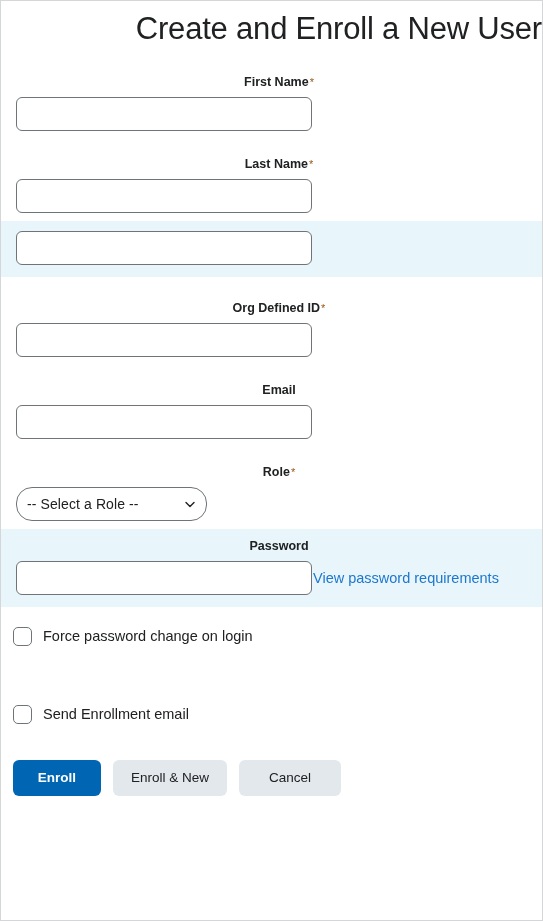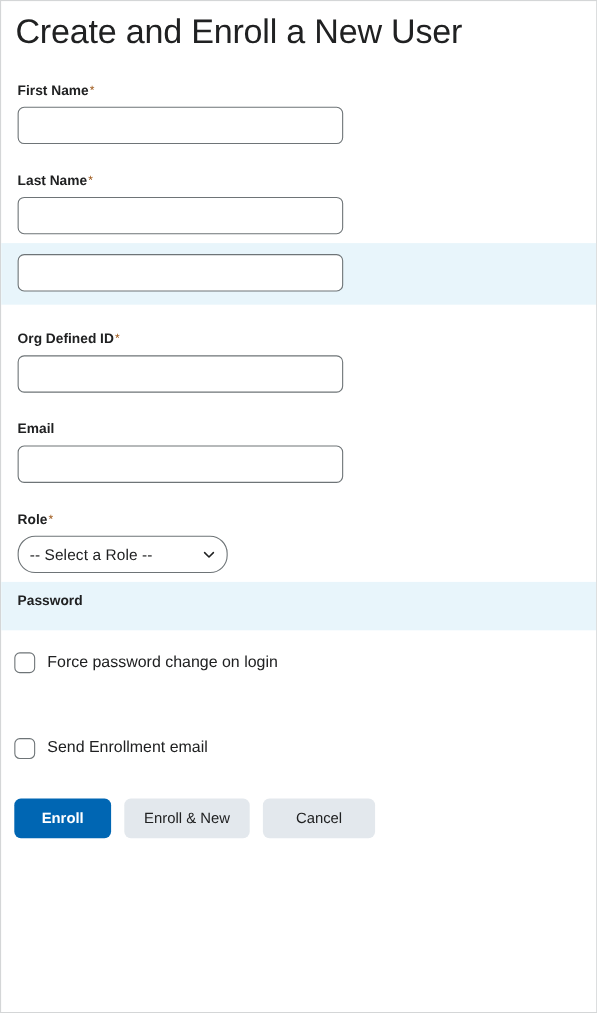--- a/index.html
+++ b/index.html
@@ -21,20 +21,21 @@
     overflow: hidden;
   }
   .page-title {
     font-size: 31px;
     font-weight: 400;
     color: #202122;
     letter-spacing: -0.2px;
     margin: 0;
     padding: 9px 0 0 13px;
     line-height: 1.25;
+    text-align: right;
   }
 
   
   .form {
     padding: 0;
   }
   .field-block {
     padding: 0 0 0 15px;
     box-sizing: border-box;
   }
@@ -45,20 +46,21 @@
     margin-top: 8px;
     margin-bottom: 4px;
   }
   .field-label {
     display: block;
     font-size: 12.5px;
     font-weight: bold;
     color: #202122;
     line-height: 1.2;
     margin: 0 0 7px 0;
+    text-align: center;
   }
   .req-star {
     color: #9b5414;
     font-size: 11px;
     font-weight: normal;
     vertical-align: top;
     position: relative;
     top: 1px;
     margin-left: 1px;
   }
@@ -249,20 +251,24 @@
             <path d="M2 4.4 L6 8.4 L10 4.4" fill="none" stroke="#202122" stroke-width="1.4" stroke-linecap="round" stroke-linejoin="round"></path>
           </svg>
         </div>
       </div>
     </div>
 
     <div class="field-block highlight">
       <label class="field-label">
         <span>Password</span>
       </label>
+      <div class="pwd-row">
+        <input class="text-input" type="password" placeholder="" style="">
+        <a class="pwd-link" href="#">View password requirements</a>
+      </div>
     </div>
 
     <div class="check-row first">
       <span class="checkbox"></span>
       <span class="check-label">Force password change on login</span>
     </div>
 
     <div class="check-row second">
       <span class="checkbox"></span>
       <span class="check-label">Send Enrollment email</span>

